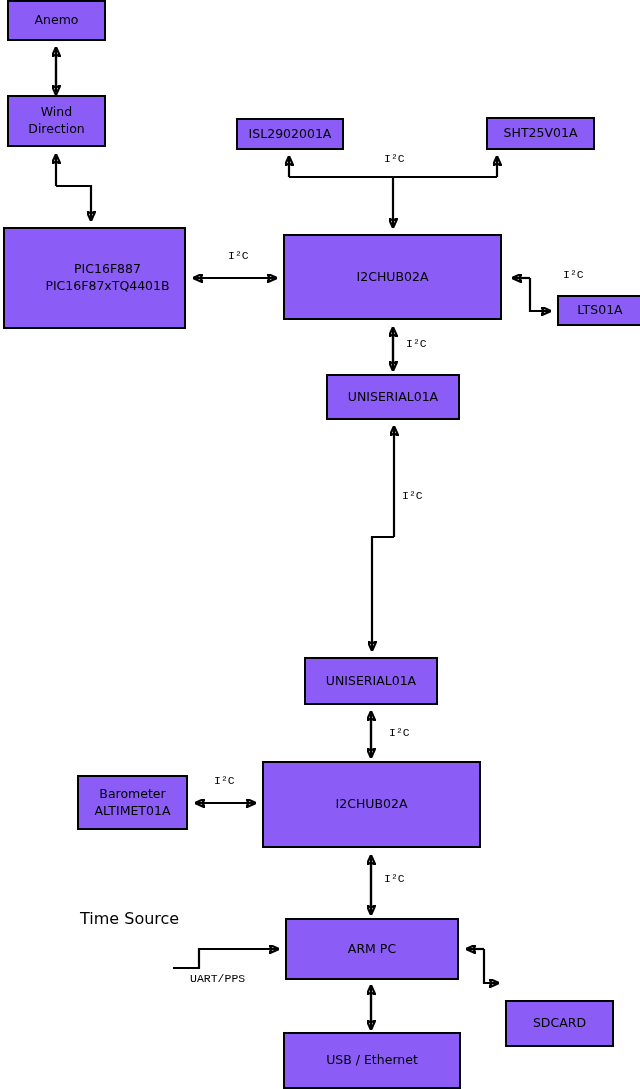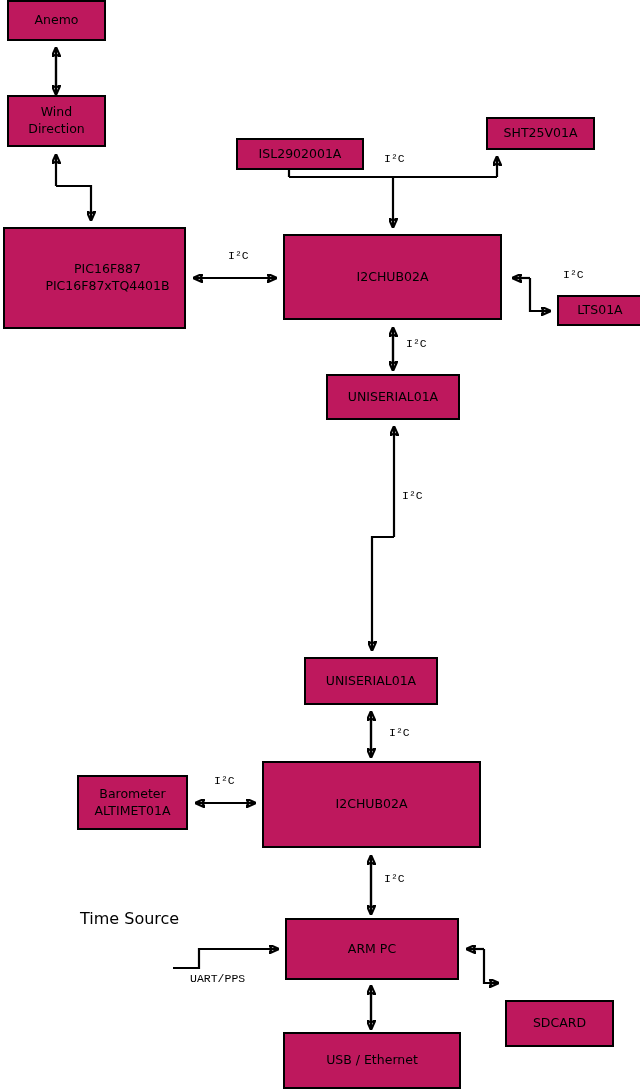--- a/index.html
+++ b/index.html
@@ -13,21 +13,21 @@
     width: 640px;
     height: 1089px;
     background: #ffffff;
     overflow: hidden;
     font-family: "DejaVu Sans", "Liberation Sans", sans-serif;
   }
   .node {
     position: absolute;
     box-sizing: border-box;
     border: 2px solid #000000;
-    background: #be185d;
+    background: #8b5cf6;
     display: flex;
     align-items: center;
     justify-content: center;
     text-align: center;
     color: #000000;
     font-size: 12.5px;
     line-height: 1.35;
     z-index: 3;
   }
   .node .lbl { white-space: pre-line; display: block; }
@@ -148,21 +148,21 @@
   <div class="node" style="left:7px;  top:95px;  width:99px;  height:52px;">
     <span class="lbl">Wind
 Direction</span>
   </div>
 
   <div class="node" style="left:3px;  top:227px; width:183px; height:102px;padding-left:26px;">
     <span class="lbl">PIC16F887
 PIC16F87xTQ4401B</span>
   </div>
 
-  <div class="node" style="left:236px; top:118px; width:128px; height:32px;margin-top:20px;">
+  <div class="node" style="left:236px; top:118px; width:108px; height:32px;">
     <span class="lbl">ISL2902001A</span>
   </div>
 
   <div class="node" style="left:442px; top:117px; width:109px; height:33px;margin-left:44px;">
     <span class="lbl">SHT25V01A</span>
   </div>
 
   <div class="node" style="left:283px; top:234px; width:219px; height:86px;">
     <span class="lbl">I2CHUB02A</span>
   </div>

